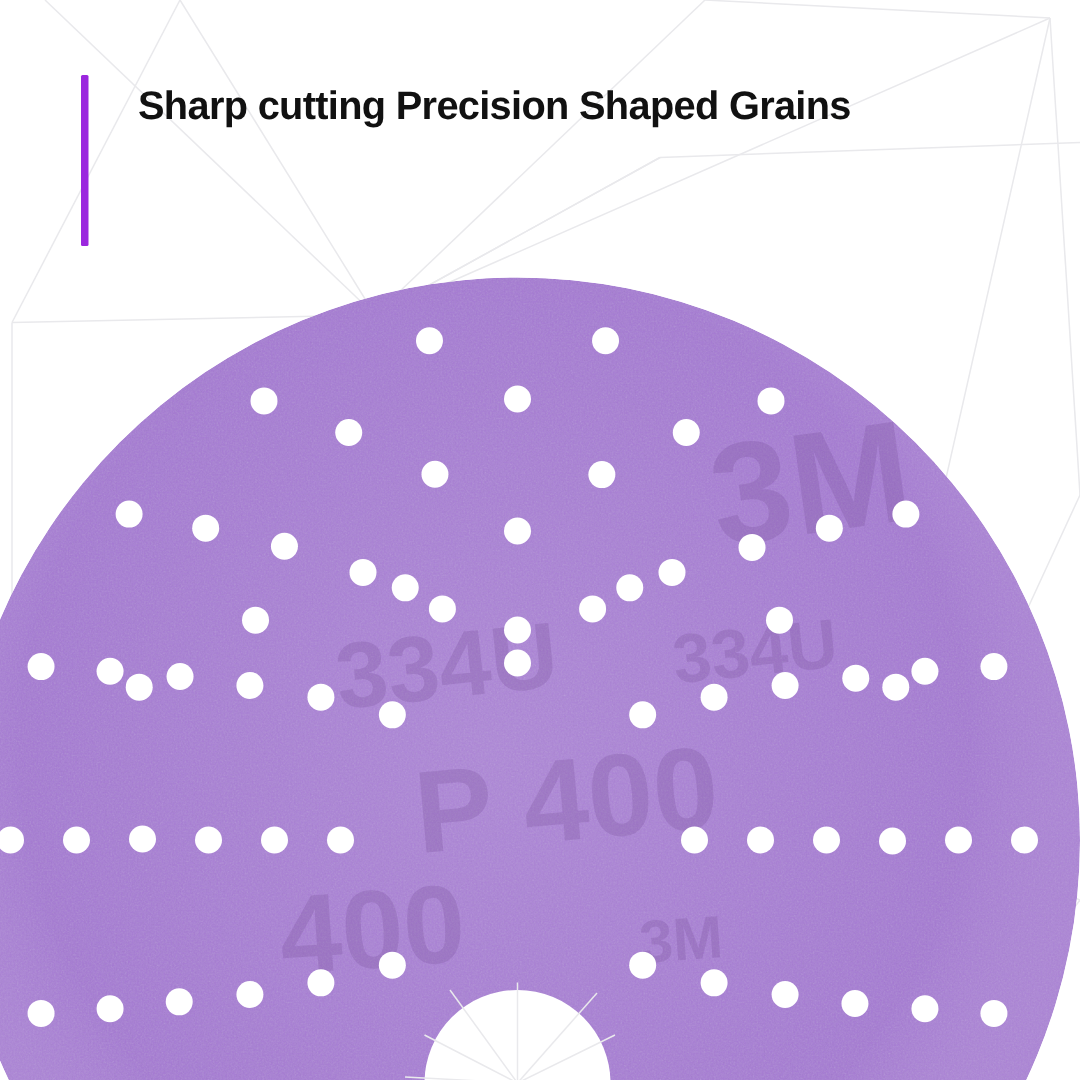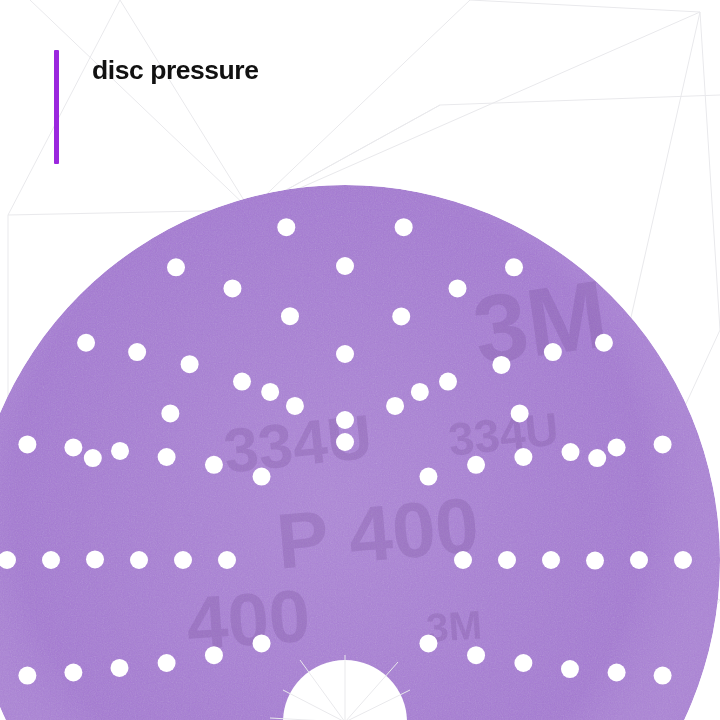--- a/index.html
+++ b/index.html
@@ -209,17 +209,17 @@
         <line x1="345" y1="722" x2="398" y2="662"></line>
         <line x1="345" y1="722" x2="283" y2="690"></line>
         <line x1="345" y1="722" x2="410" y2="690"></line>
         <line x1="345" y1="722" x2="270" y2="718"></line>
       </g>
     </svg>
 
   <div id="headline-block">
     <div id="accent-bar" style="background: rgb(155, 39, 222);"></div>
     <div id="headline-text" style="color: rgb(17, 17, 17);">
-      <span class="hl-line">disc pressure</span>
+      <span class="hl-line">Sharp cutting Precision Shaped Grains</span>
     </div>
   </div>
 
 </div>
 
 </body></html>

